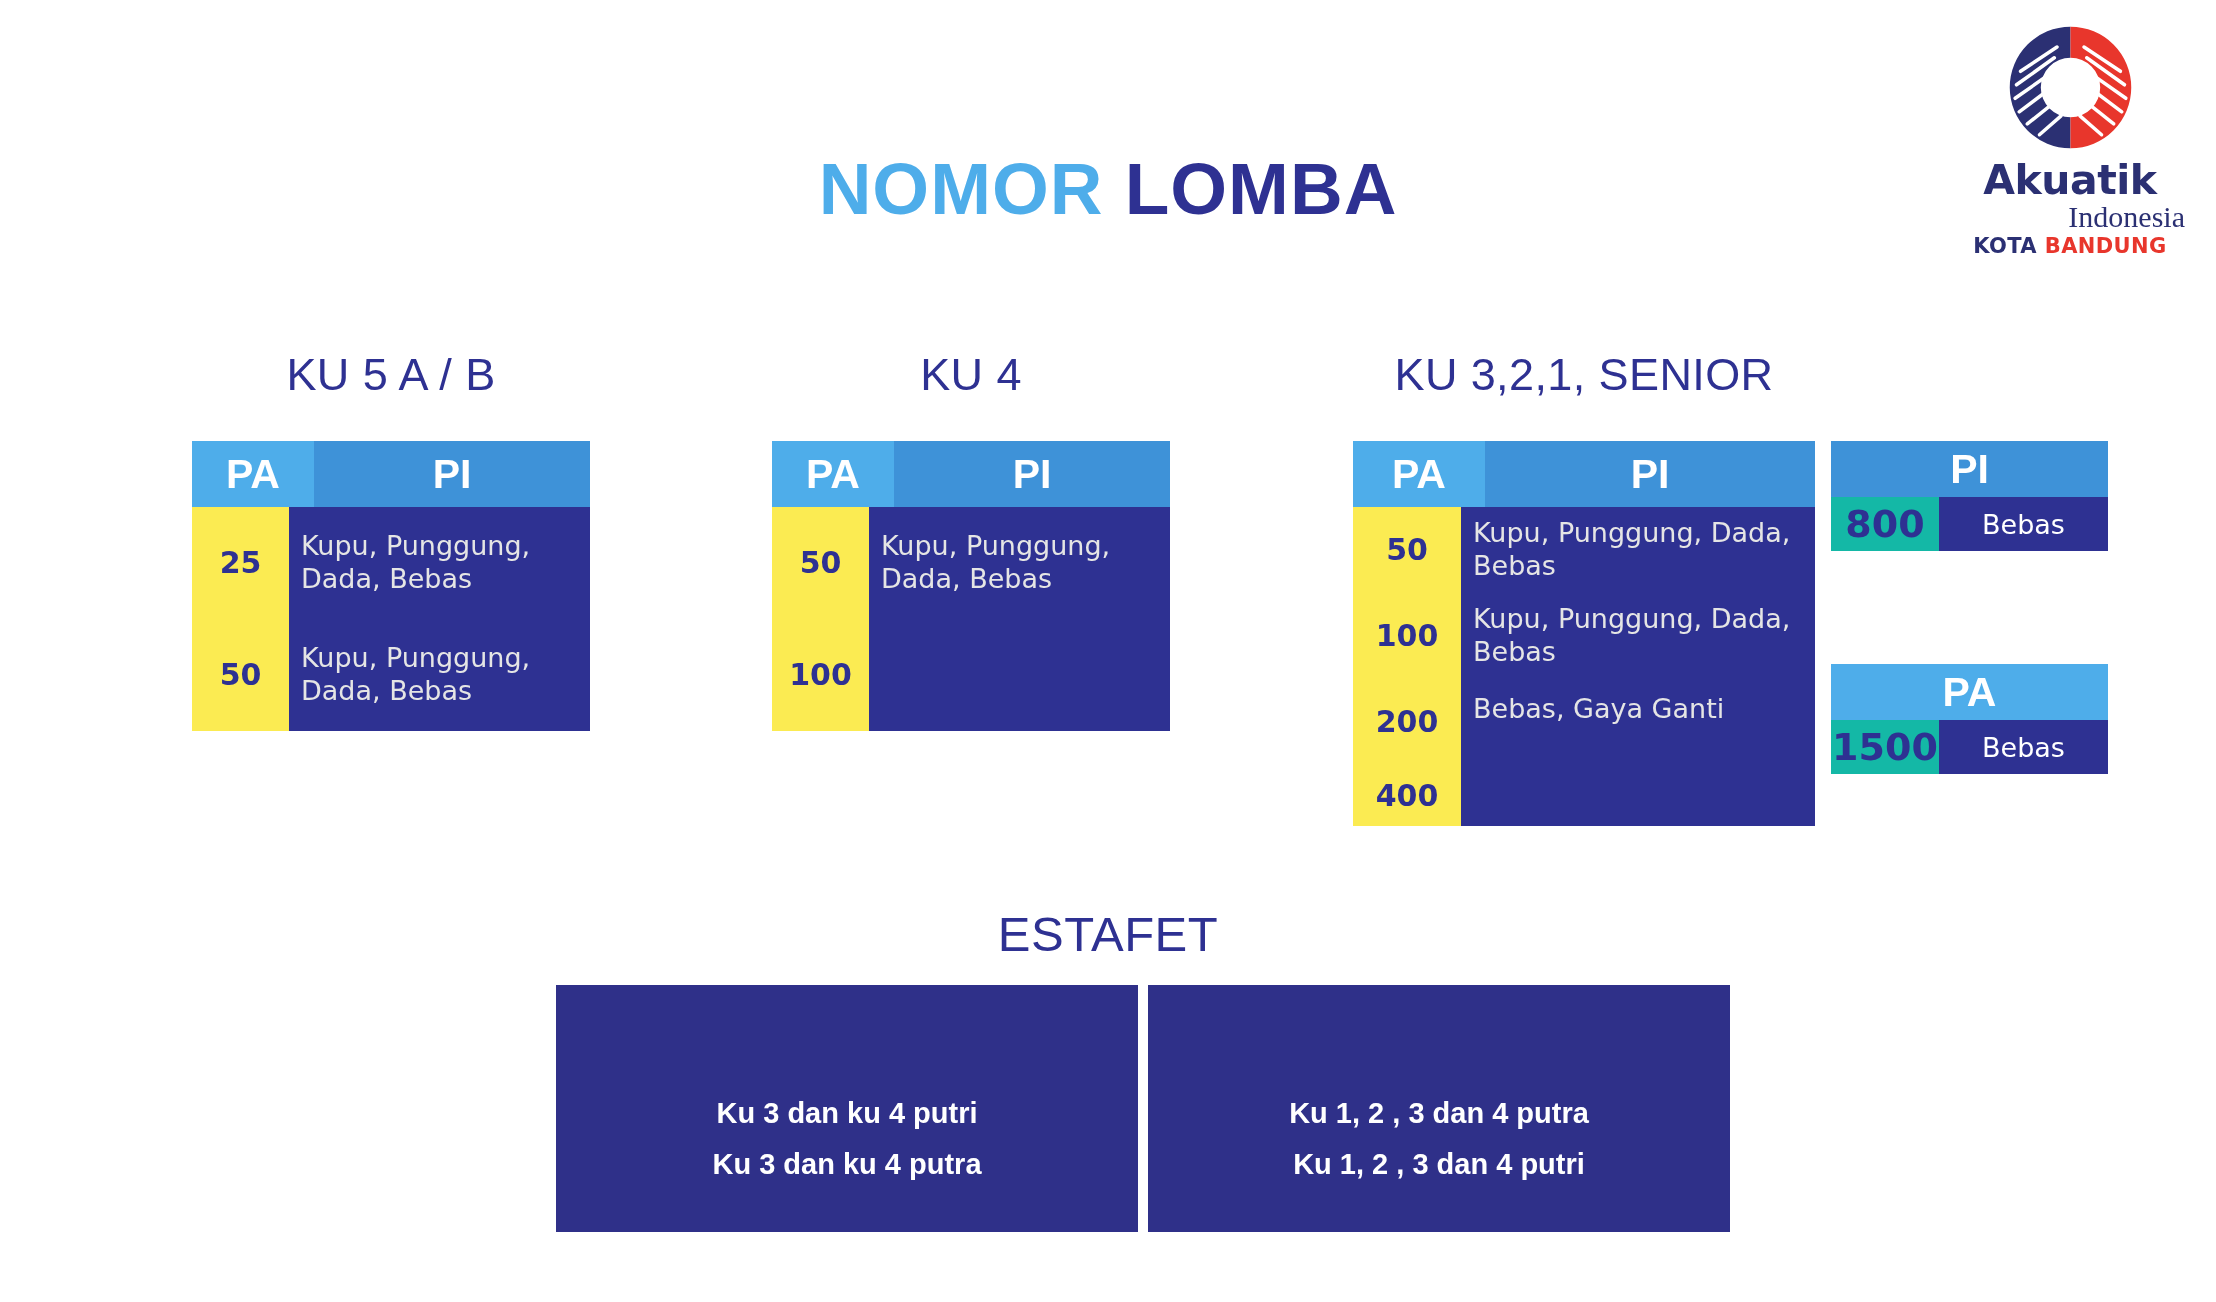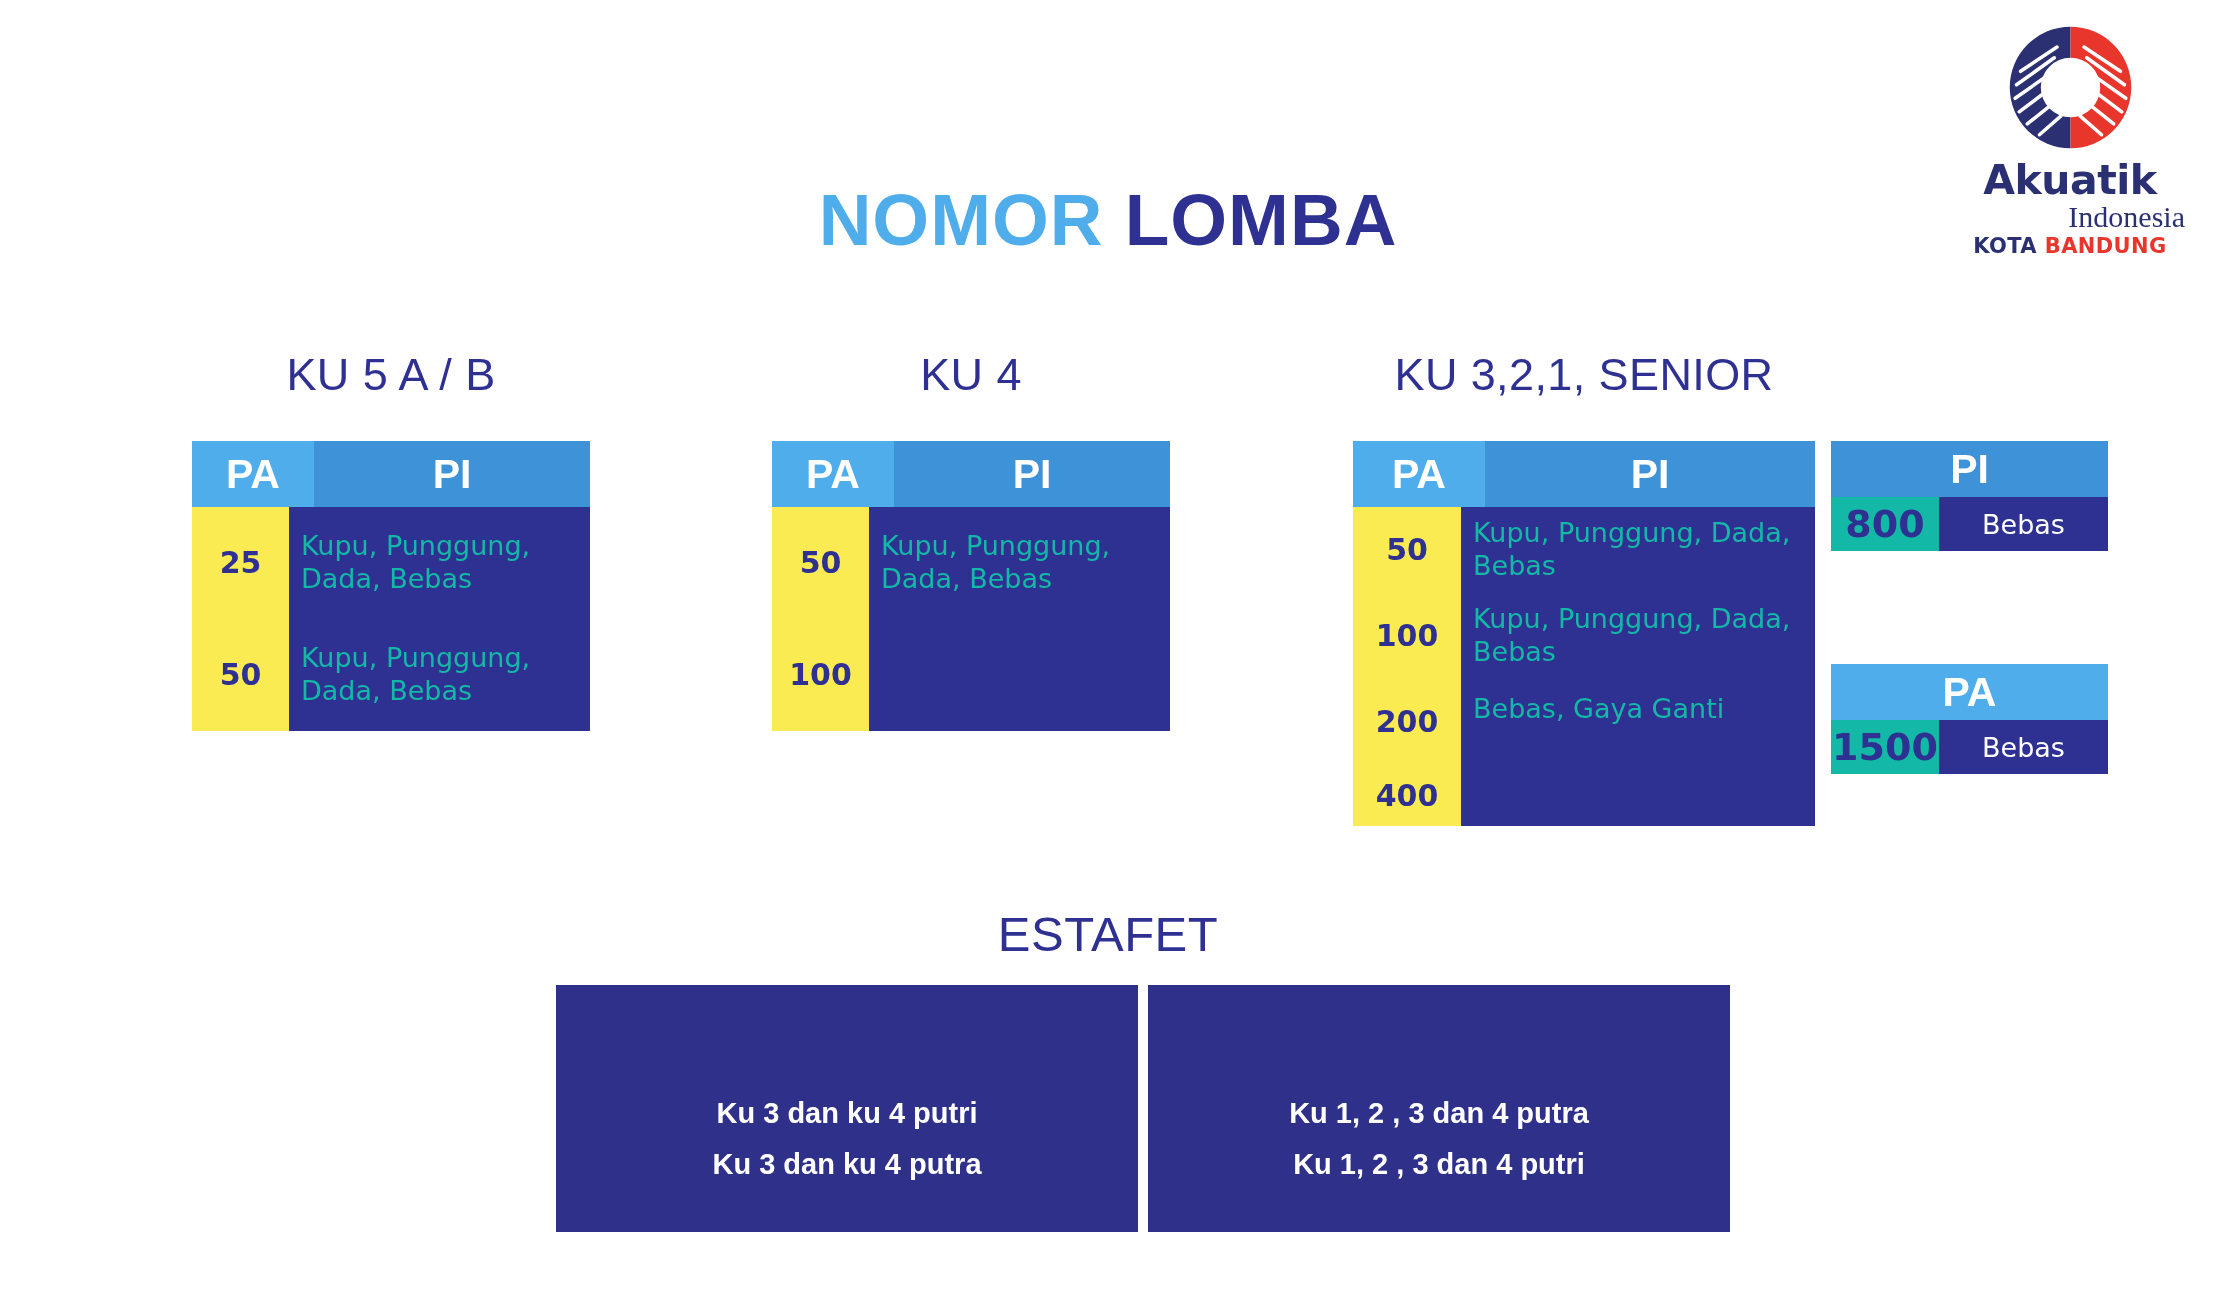--- a/index.html
+++ b/index.html
@@ -57,21 +57,21 @@
     letter-spacing: 0.4px;
     margin-top: 2px;
   }
   #logo-kota { color: #2B3073; }
   #logo-bandung { color: #E8362C; }
 
   
   #main-title {
     position: absolute;
     left: 0;
-    top: 183px;
+    top: 152px;
     width: 2216px;
     text-align: center;
     font-family: "Liberation Sans", sans-serif;
     font-weight: bold;
     font-size: 73px;
     letter-spacing: 1px;
     line-height: 1;
   }
   #main-title .t-light { color: #4EADEA; }
   #main-title .t-dark  { color: #2E3192; }
@@ -129,21 +129,21 @@
     justify-content: center;
     color: #2E3192;
     font-family: "DejaVu Sans", sans-serif;
     font-weight: bold;
     font-size: 30px;
     line-height: 1;
   }
   .ev-cell {
     display: flex;
     align-items: center;
-    color: #14b8a6;
+    color: #e5e5e5;
     font-family: "DejaVu Sans", sans-serif;
     font-weight: normal;
     font-size: 27px;
     line-height: 1.22;
     padding-left: 12px;
     box-sizing: border-box;
   }
 
   
   .mini-table {

